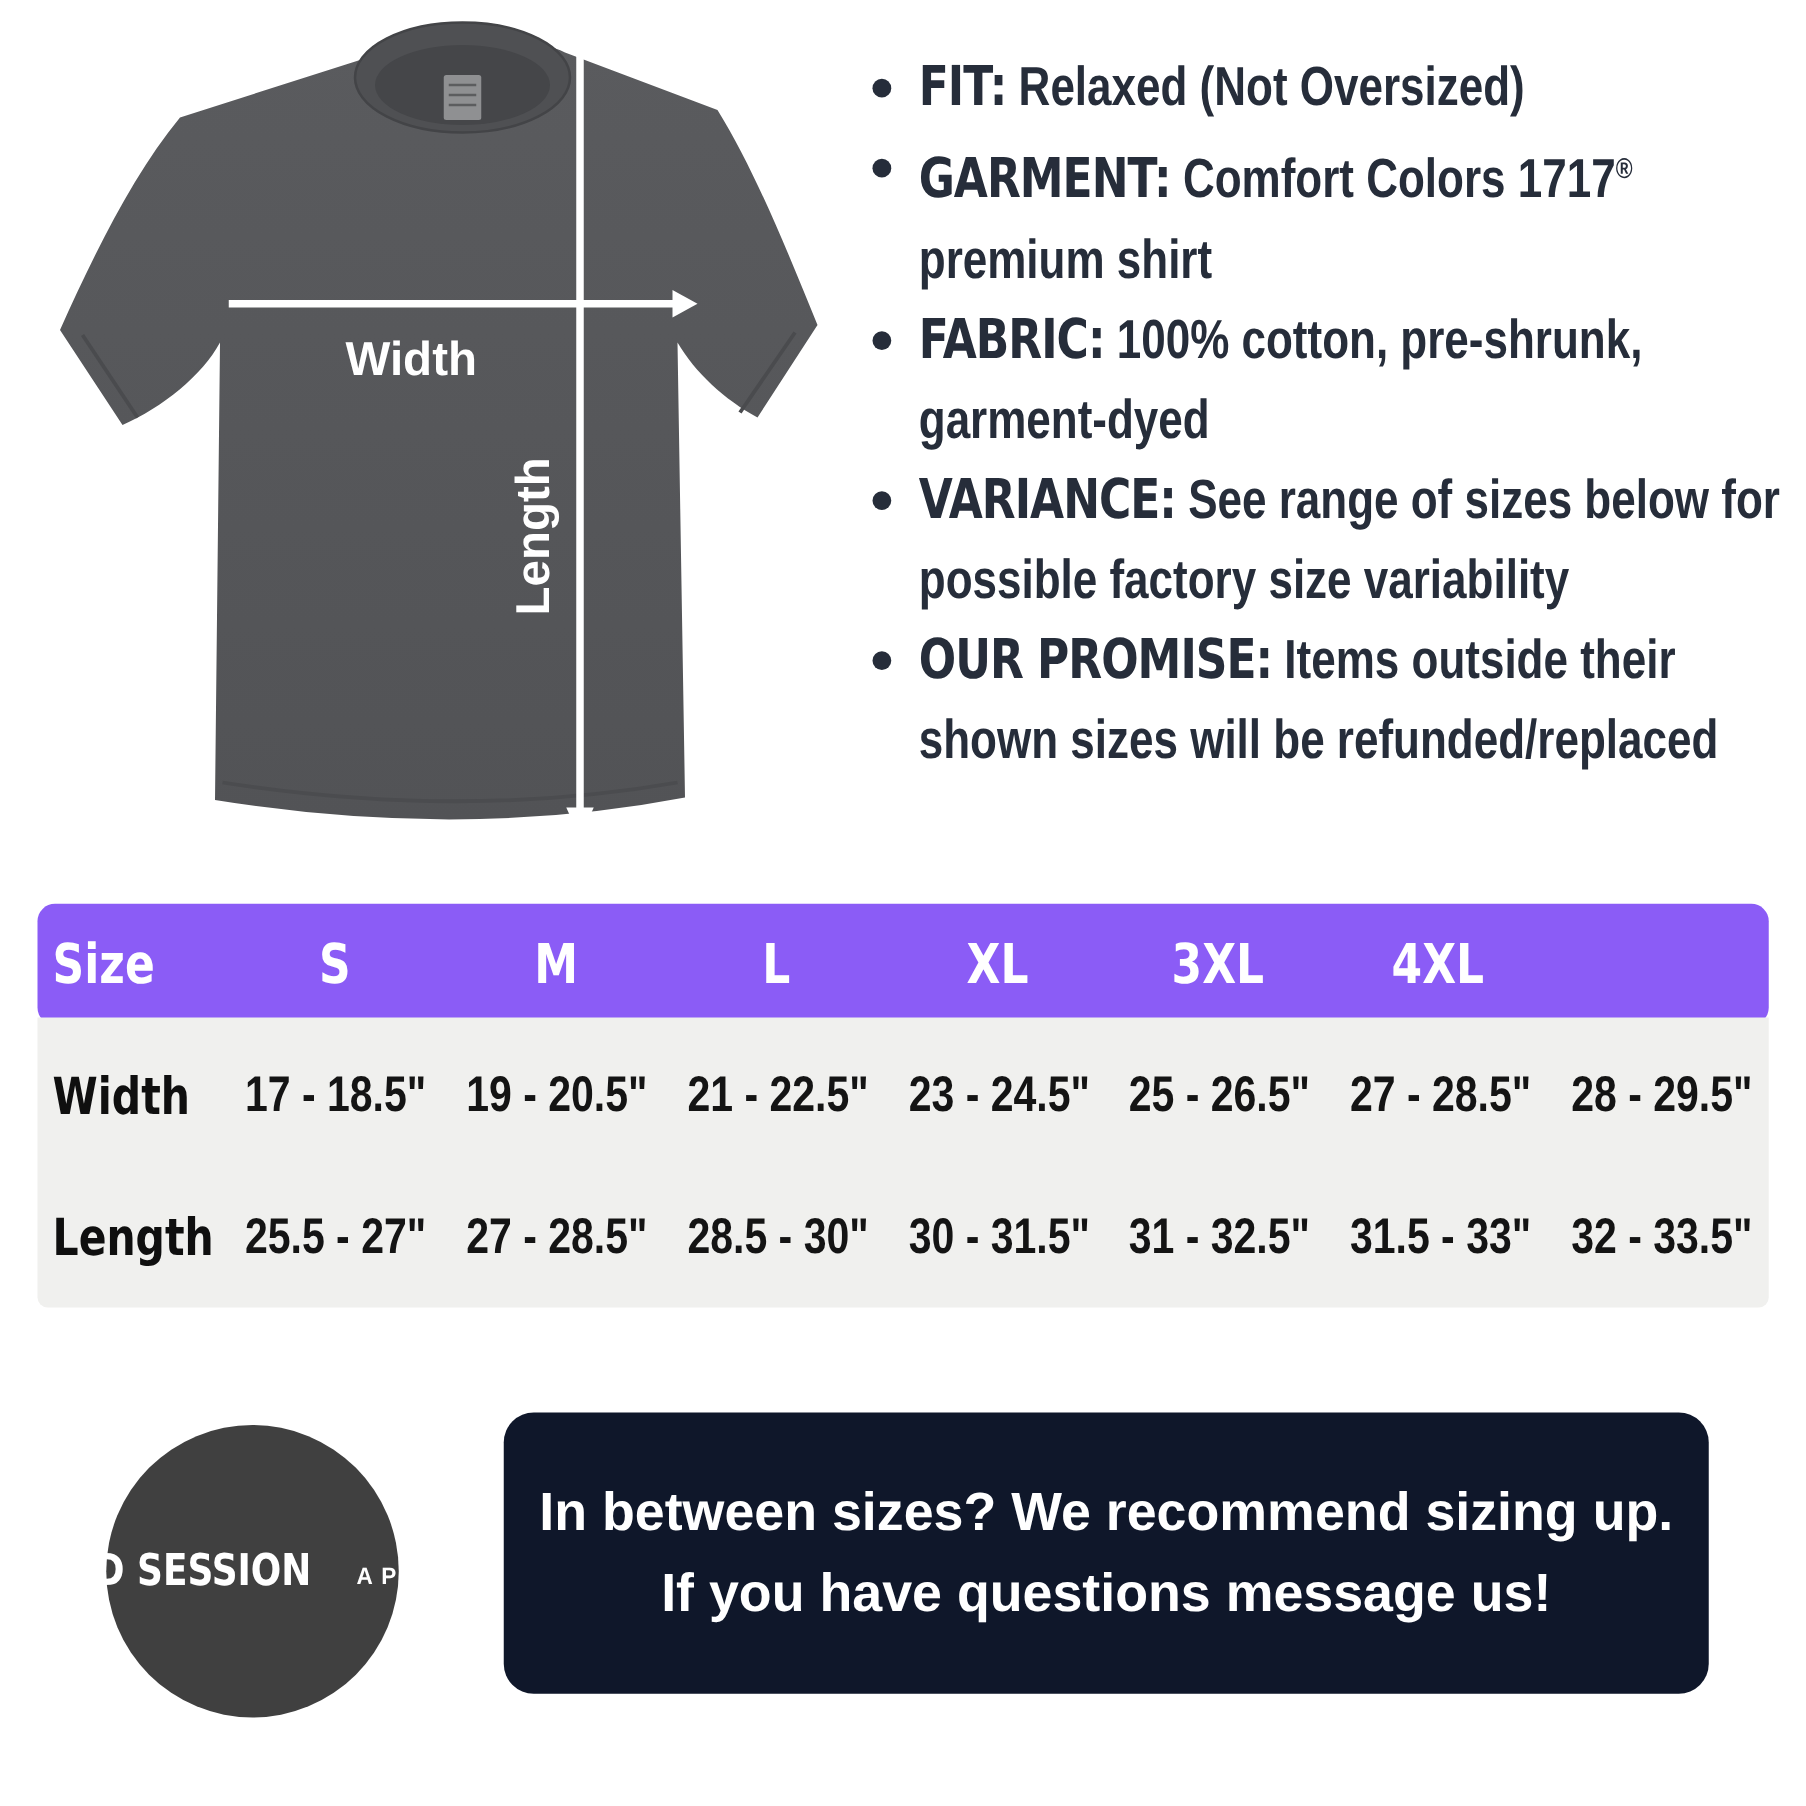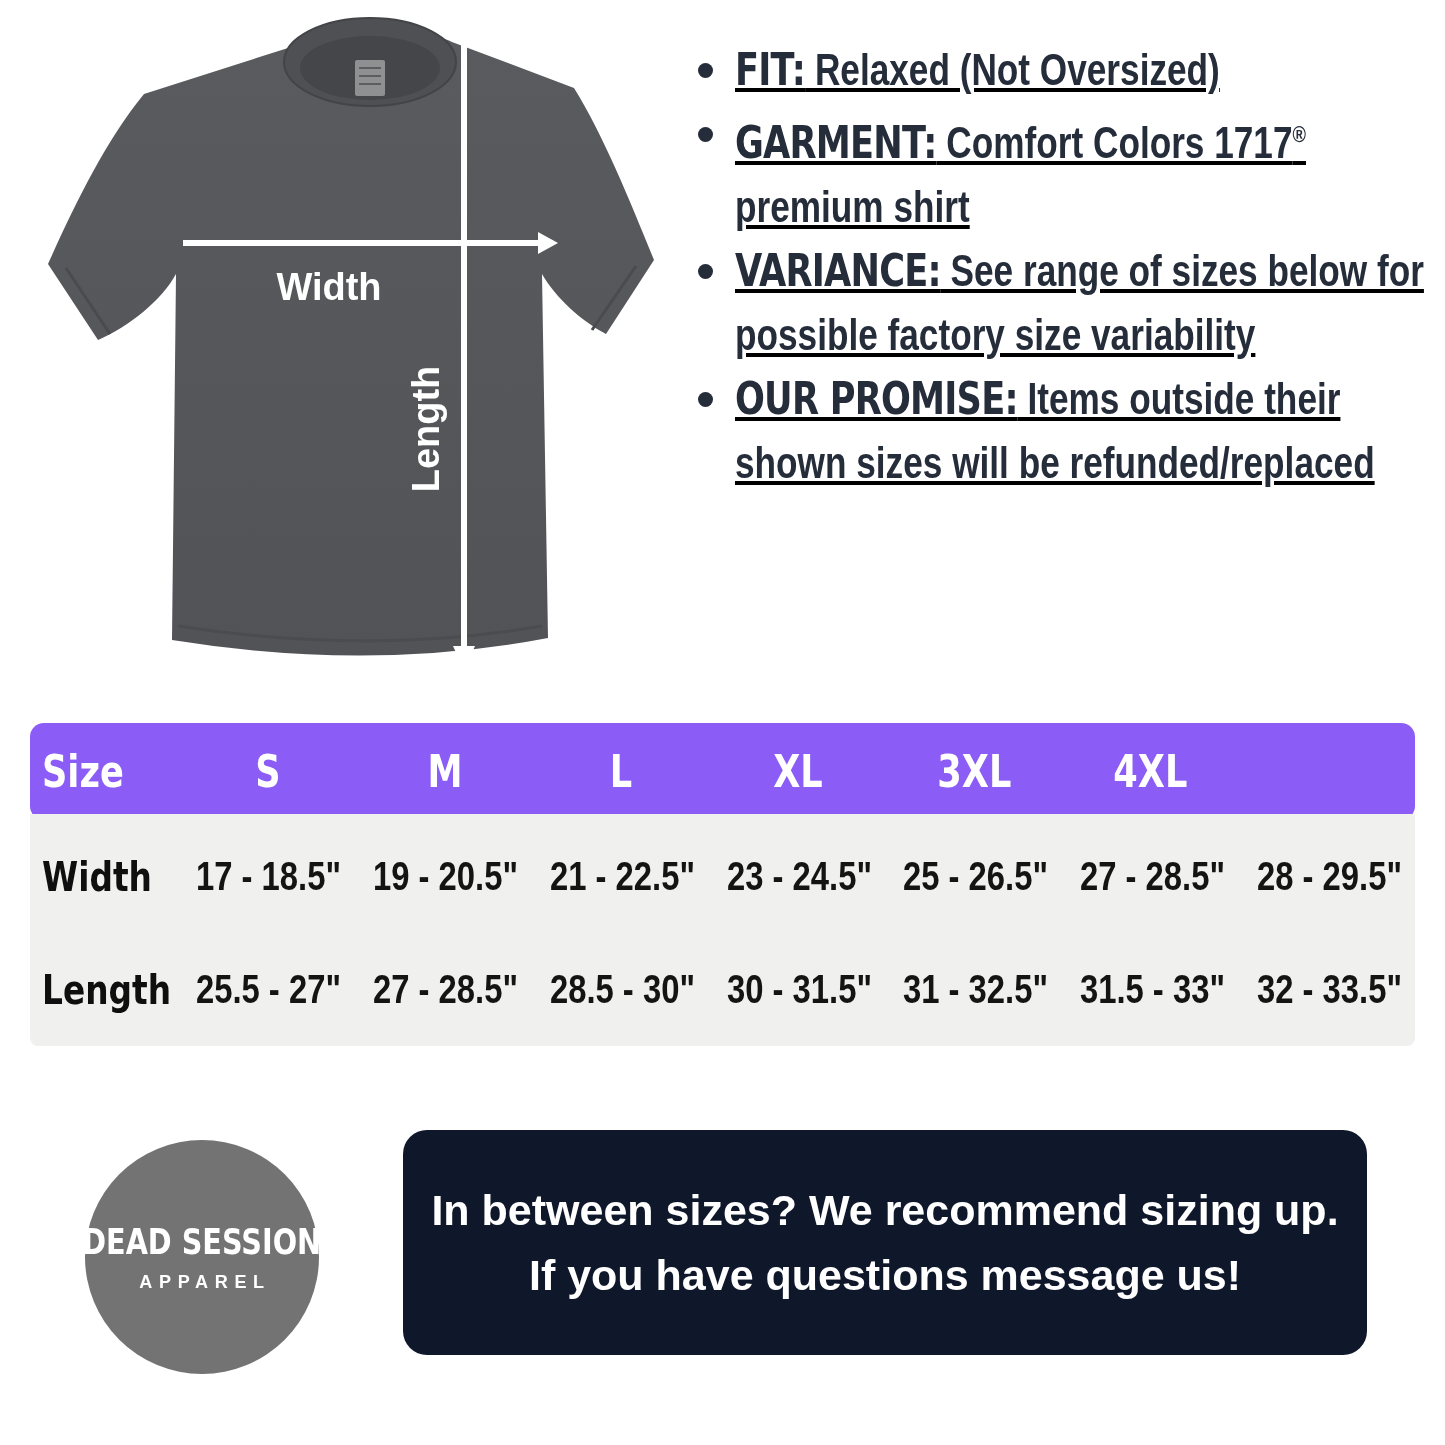--- a/index.html
+++ b/index.html
@@ -4,21 +4,21 @@
 <style>
   html,body{margin:0;padding:0;}
   #canvas{
     position:relative;width:1445px;height:1445px;background:#ffffff;
     font-family:"Liberation Sans",sans-serif;overflow:hidden;
   }
   
   #shirt-svg{position:absolute;left:18px;top:8px;}
   
   .bullets{position:absolute;left:698px;top:38px;width:740px;}
-  .bullet-item{position:relative;padding-left:37px;text-decoration:underline;}
+  .bullet-item{position:relative;padding-left:37px;}
   .bullet-dot{
     position:absolute;left:0;top:25px;width:15px;height:15px;border-radius:50%;
     background:#262d3a;
   }
   .bl{
     font-size:44px;line-height:64px;font-weight:700;color:#262d3a;
     white-space:nowrap;transform:scaleX(0.80);transform-origin:left center;
   }
   .bl .lbl{font-family:"DejaVu Sans",sans-serif;font-weight:700;letter-spacing:-1px;}
   .bl .sup{font-size:0.52em;vertical-align:super;}
@@ -39,21 +39,21 @@
   .cond{
     display:inline-block;white-space:nowrap;transform:scaleX(0.80);transform-origin:center center;
   }
   .label-col .cond{transform-origin:left center;}
   .hcell{font-family:"DejaVu Sans",sans-serif;font-weight:700;font-size:44px;}
   .rowlabel{font-family:"DejaVu Sans",sans-serif;font-weight:700;font-size:41px;color:#0f0f0f;}
   .val{font-weight:700;font-size:40px;color:#141414;transform:scaleX(0.82);}
   
   .logo{
     position:absolute;left:85px;top:1140px;width:234px;height:234px;border-radius:50%;
-    background:#737373;display:flex;flex-direction:column;align-items:center;justify-content:center;
+    background:#404040;display:flex;flex-direction:row;align-items:center;justify-content:center;
     color:#ffffff;
   }
   .logo-line1{
     font-family:"DejaVu Sans",sans-serif;font-weight:700;font-size:35px;white-space:nowrap;
     transform:scaleX(0.82);transform-origin:center center;
   }
   .logo-line2{
     font-weight:700;font-size:19px;letter-spacing:7px;margin-top:9px;white-space:nowrap;
     text-indent:7px;transform:scaleX(0.95);transform-origin:center center;
   }
@@ -124,20 +124,25 @@
       <span class="bullet-dot"></span>
       <div class="bl"><b class="lbl">FIT:</b><span> Relaxed (Not Oversized)</span></div>
     </div>
 
     <div class="bullet-item">
       <span class="bullet-dot"></span>
       <div class="bl"><b class="lbl">GARMENT:</b><span> Comfort Colors 1717</span><span class="sup">®</span></div>
       <div class="bl">premium shirt</div>
     </div>
 
+    <div class="bullet-item">
+      <span class="bullet-dot"></span>
+      <div class="bl"><b class="lbl">FABRIC:</b><span> 100% cotton, pre-shrunk,</span></div>
+      <div class="bl">garment-dyed</div>
+    </div>
 
     <div class="bullet-item">
       <span class="bullet-dot"></span>
       <div class="bl"><b class="lbl">VARIANCE:</b><span> See range of sizes below for</span></div>
       <div class="bl">possible factory size variability</div>
     </div>
 
     <div class="bullet-item">
       <span class="bullet-dot"></span>
       <div class="bl"><b class="lbl">OUR PROMISE:</b><span> Items outside their</span></div>

